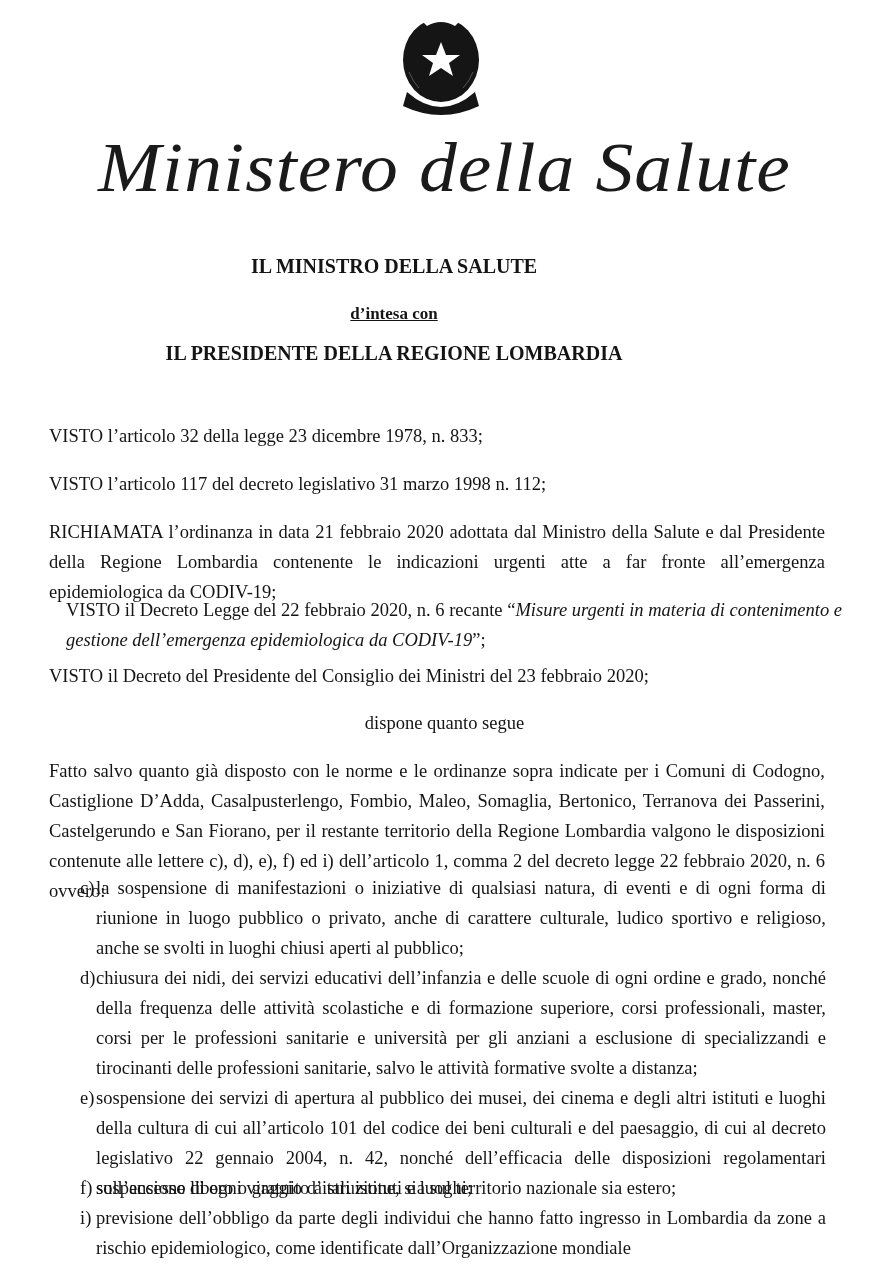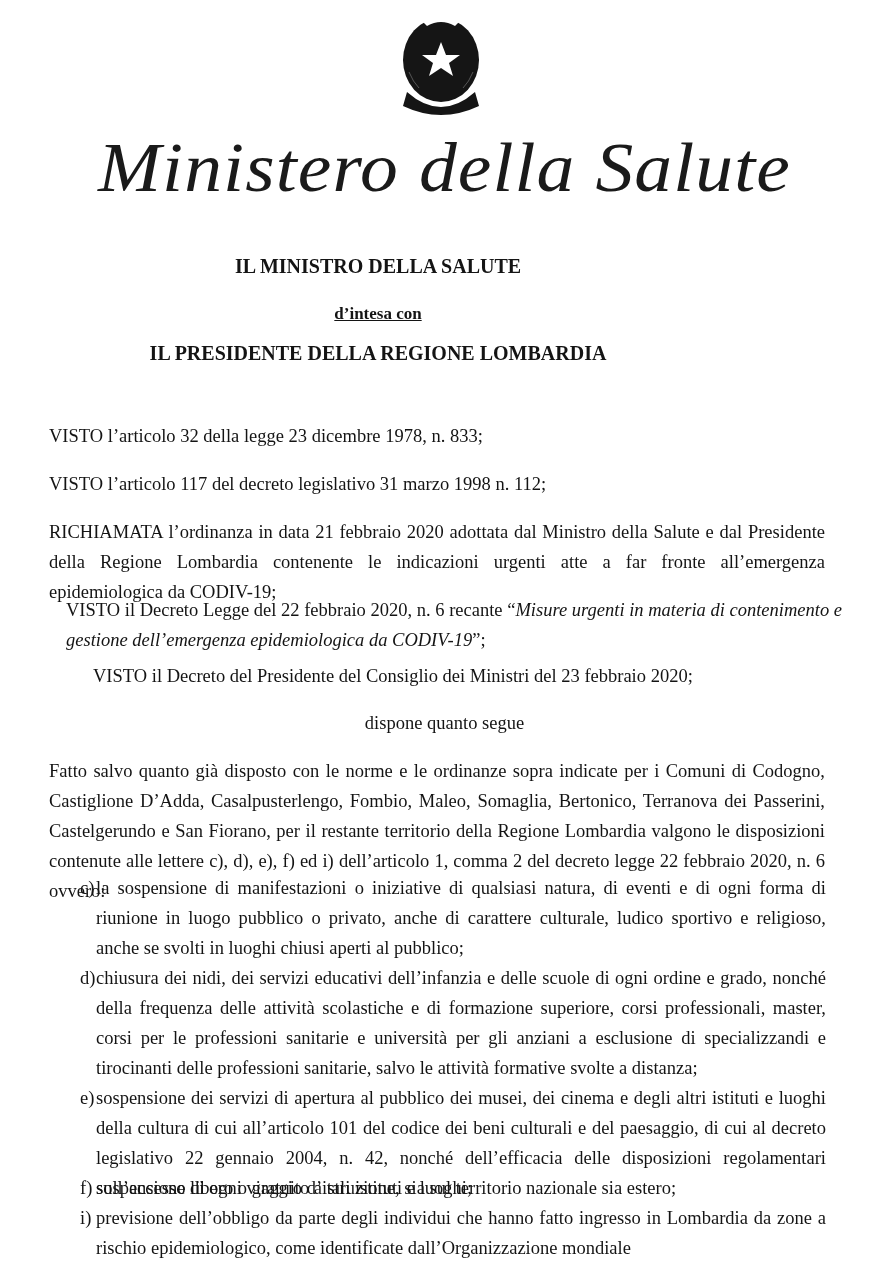--- a/index.html
+++ b/index.html
@@ -10,21 +10,21 @@
   }
   .emblem { position: absolute; left: 393px; top: 12px; width: 96px; height: 106px; }
   .masthead {
     position: absolute; left: 0; width: 889px; top: 128px; text-align: center;
     font-family: "Liberation Serif", "DejaVu Serif", serif;
     font-style: italic; font-size: 70px; letter-spacing: 1px; color: #1a1a1a;
     transform: scaleX(1.08); transform-origin: center;
     line-height: 80px;
   }
   .hdr {
-    position: absolute; left: 0; width: 756px; text-align: center;
+    position: absolute; left: 16px; width: 756px; text-align: center;
     font-weight: bold; font-size: 20px; line-height: 24px;
   }
   .hdr.small { font-size: 17px; text-decoration: underline; }
   .p {
     position: absolute; left: 49px; width: 776px;
     font-size: 18.5px; line-height: 30px; text-align: justify;
     text-align-last: left;
   }
   .p.line { white-space: nowrap; }
   .center { text-align: right; text-align-last: center; left: 0; width: 889px; }
@@ -50,21 +50,21 @@
 <div class="masthead">Ministero della Salute</div>
 
 <div class="hdr" style="top:254px;">IL MINISTRO DELLA SALUTE</div>
 <div class="hdr small" style="top:302px;">d’intesa con</div>
 <div class="hdr" style="top:341px;">IL PRESIDENTE DELLA REGIONE LOMBARDIA</div>
 
 <div class="p line" style="top:421px;">VISTO l’articolo 32 della legge 23 dicembre 1978, n. 833;</div>
 <div class="p line" style="top:469px;">VISTO l’articolo 117 del decreto legislativo 31 marzo 1998 n. 112;</div>
 <div class="p" style="top:517px;">RICHIAMATA l’ordinanza in data 21 febbraio 2020 adottata dal Ministro della Salute e dal Presidente della Regione Lombardia contenente le indicazioni urgenti atte a far fronte all’emergenza epidemiologica da CODIV-19;</div>
 <div class="p" style="top:595px;margin-left:17px;"><span>VISTO il Decreto Legge del 22 febbraio 2020, n. 6 recante “</span><i>Misure urgenti in materia di contenimento e gestione dell’emergenza epidemiologica da CODIV-19</i><span>”;</span></div>
-<div class="p line" style="top:661px;margin-left:44px;">VISTO il Decreto del Presidente del Consiglio dei Ministri del 23 febbraio 2020;</div>
+<div class="p line" style="top:661px;">VISTO il Decreto del Presidente del Consiglio dei Ministri del 23 febbraio 2020;</div>
 
 <div class="p center" style="top:708px;">dispone quanto segue</div>
 
 <div class="p" style="top:756px;">Fatto salvo quanto già disposto con le norme e le ordinanze sopra indicate per i Comuni di Codogno, Castiglione D’Adda, Casalpusterlengo, Fombio, Maleo, Somaglia, Bertonico, Terranova dei Passerini, Castelgerundo e San Fiorano, per il restante territorio della Regione Lombardia valgono le disposizioni contenute alle lettere c), d), e), f) ed i) dell’articolo 1, comma 2 del decreto legge 22 febbraio 2020, n. 6 ovvero:</div>
 
 <div class="list-item" style="top:873px;">
   <span class="lbl">c)</span>
   <span class="txt">la sospensione di manifestazioni o iniziative di qualsiasi natura, di eventi e di ogni forma di riunione in luogo pubblico o privato, anche di carattere culturale, ludico sportivo e religioso, anche se svolti in luoghi chiusi aperti al pubblico;</span>
 </div>
 <div class="list-item" style="top:963px;">

